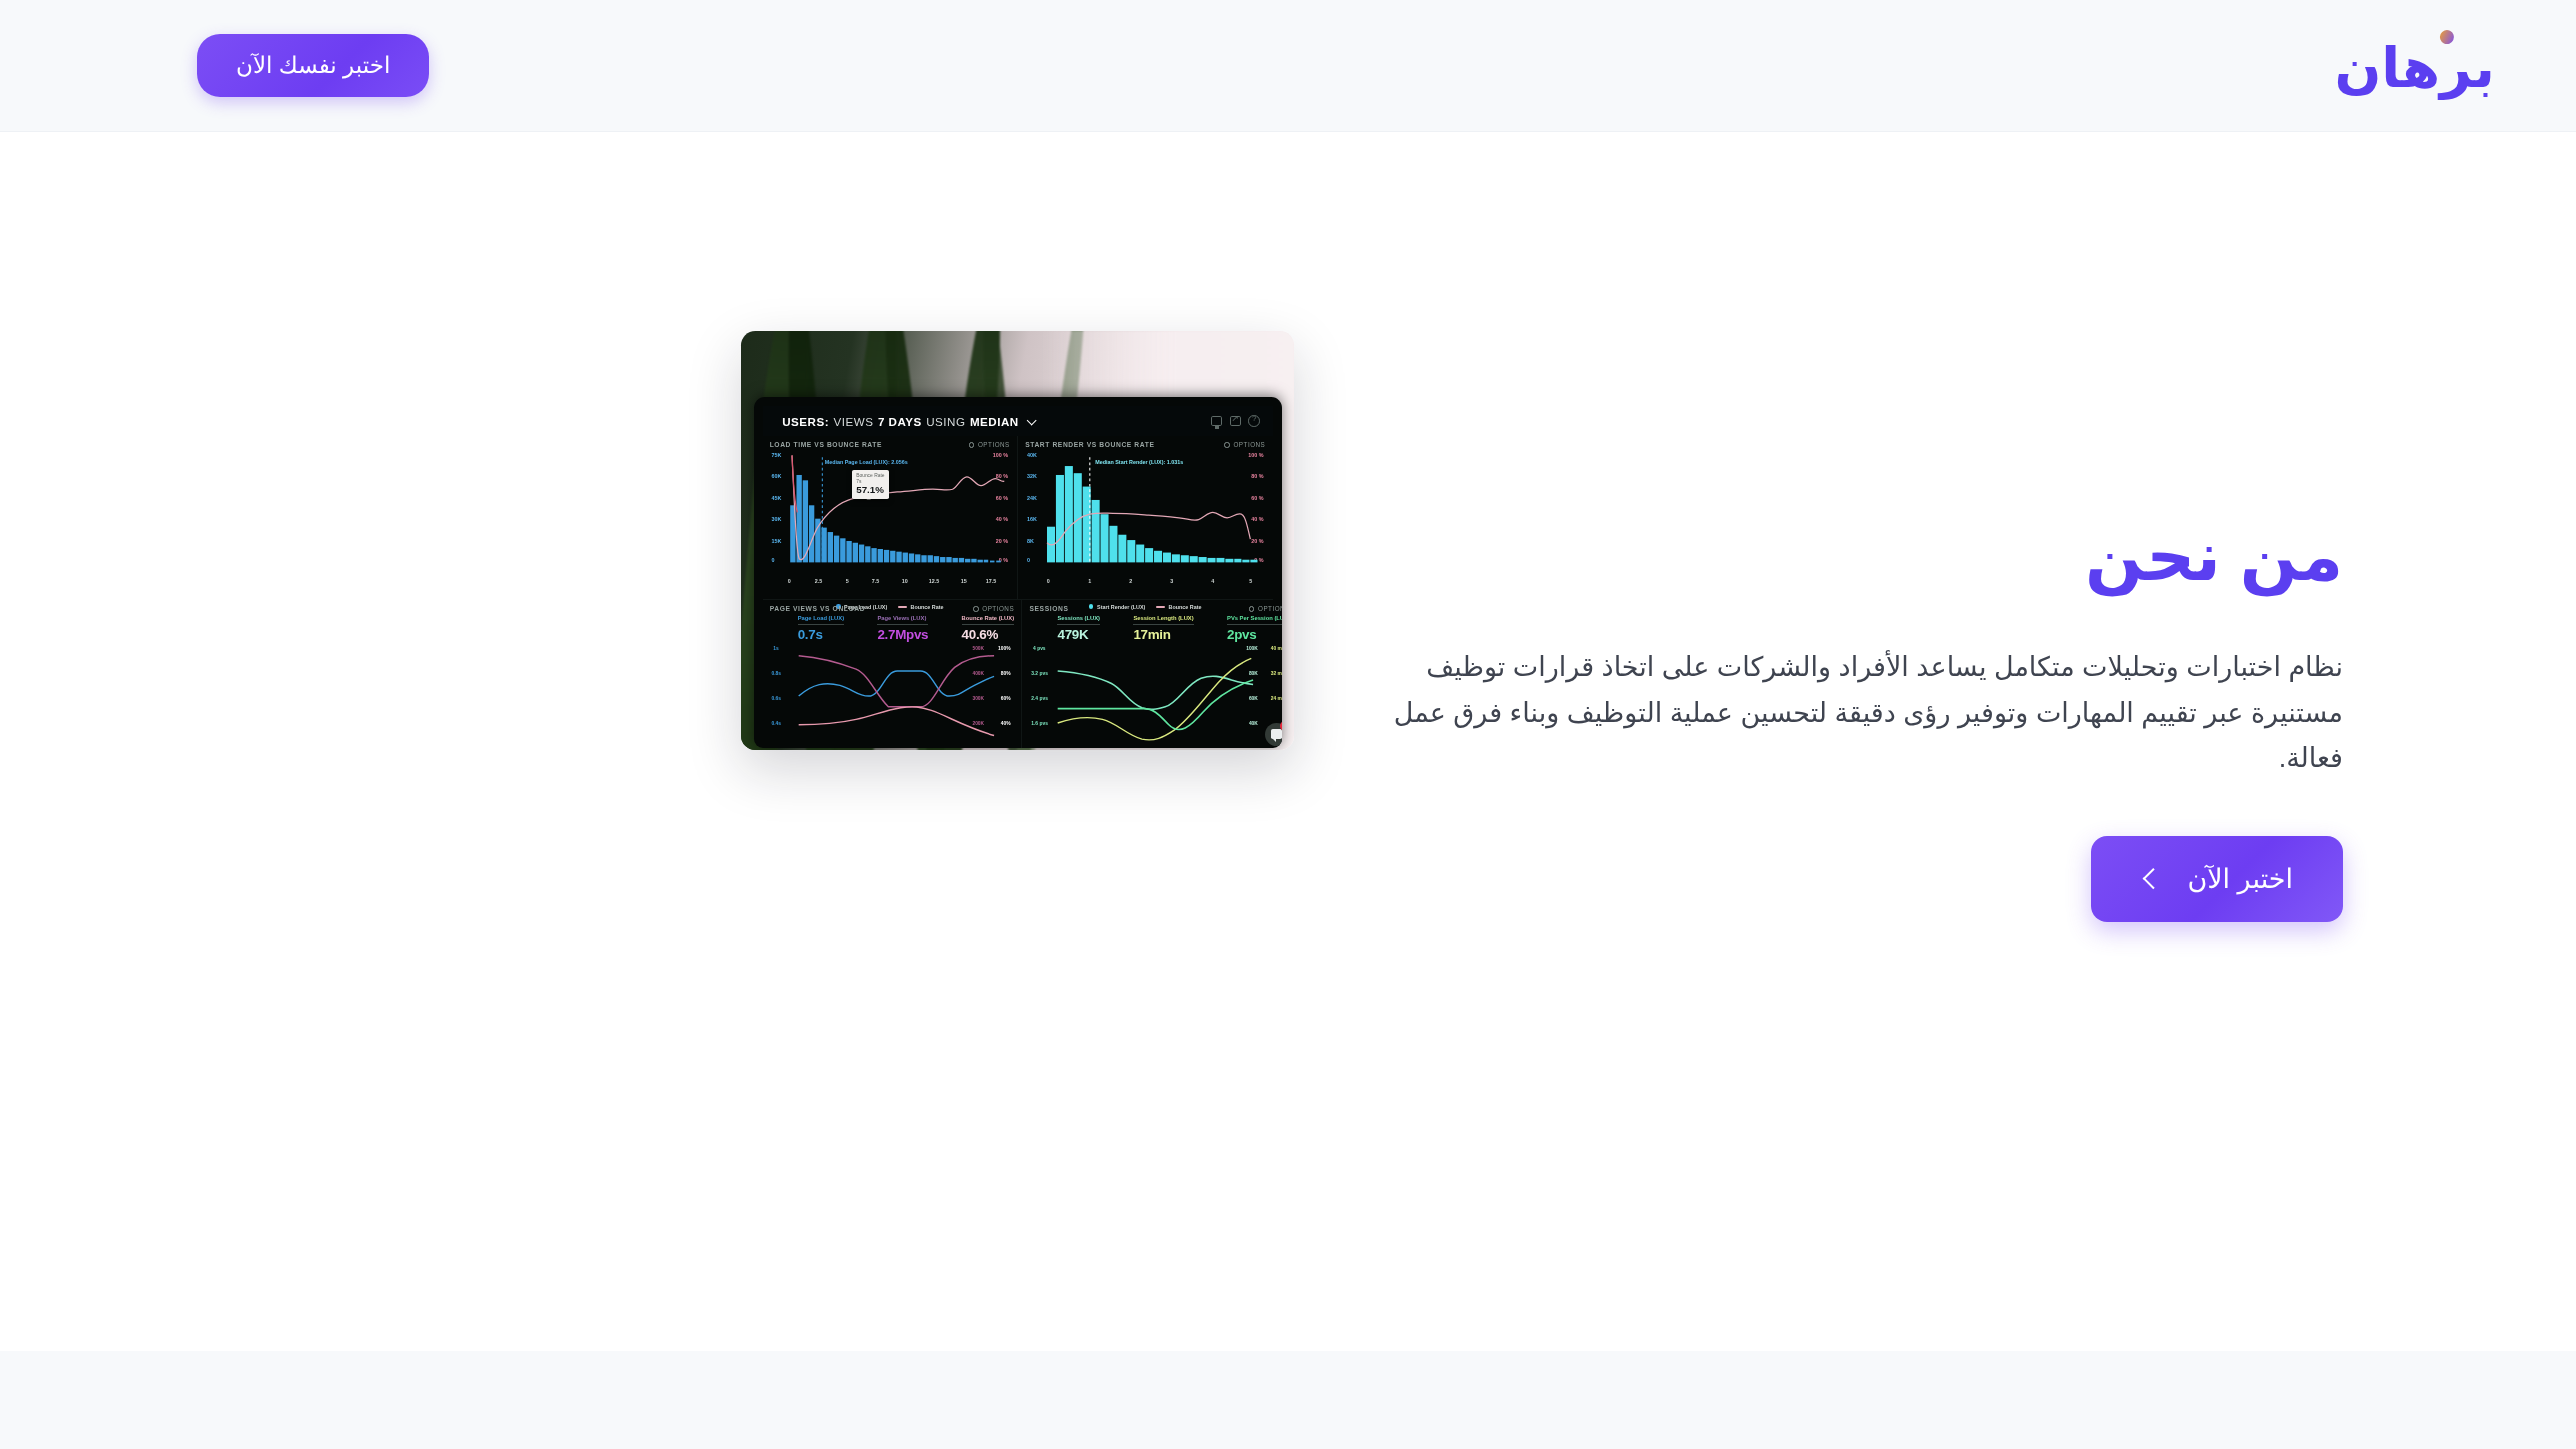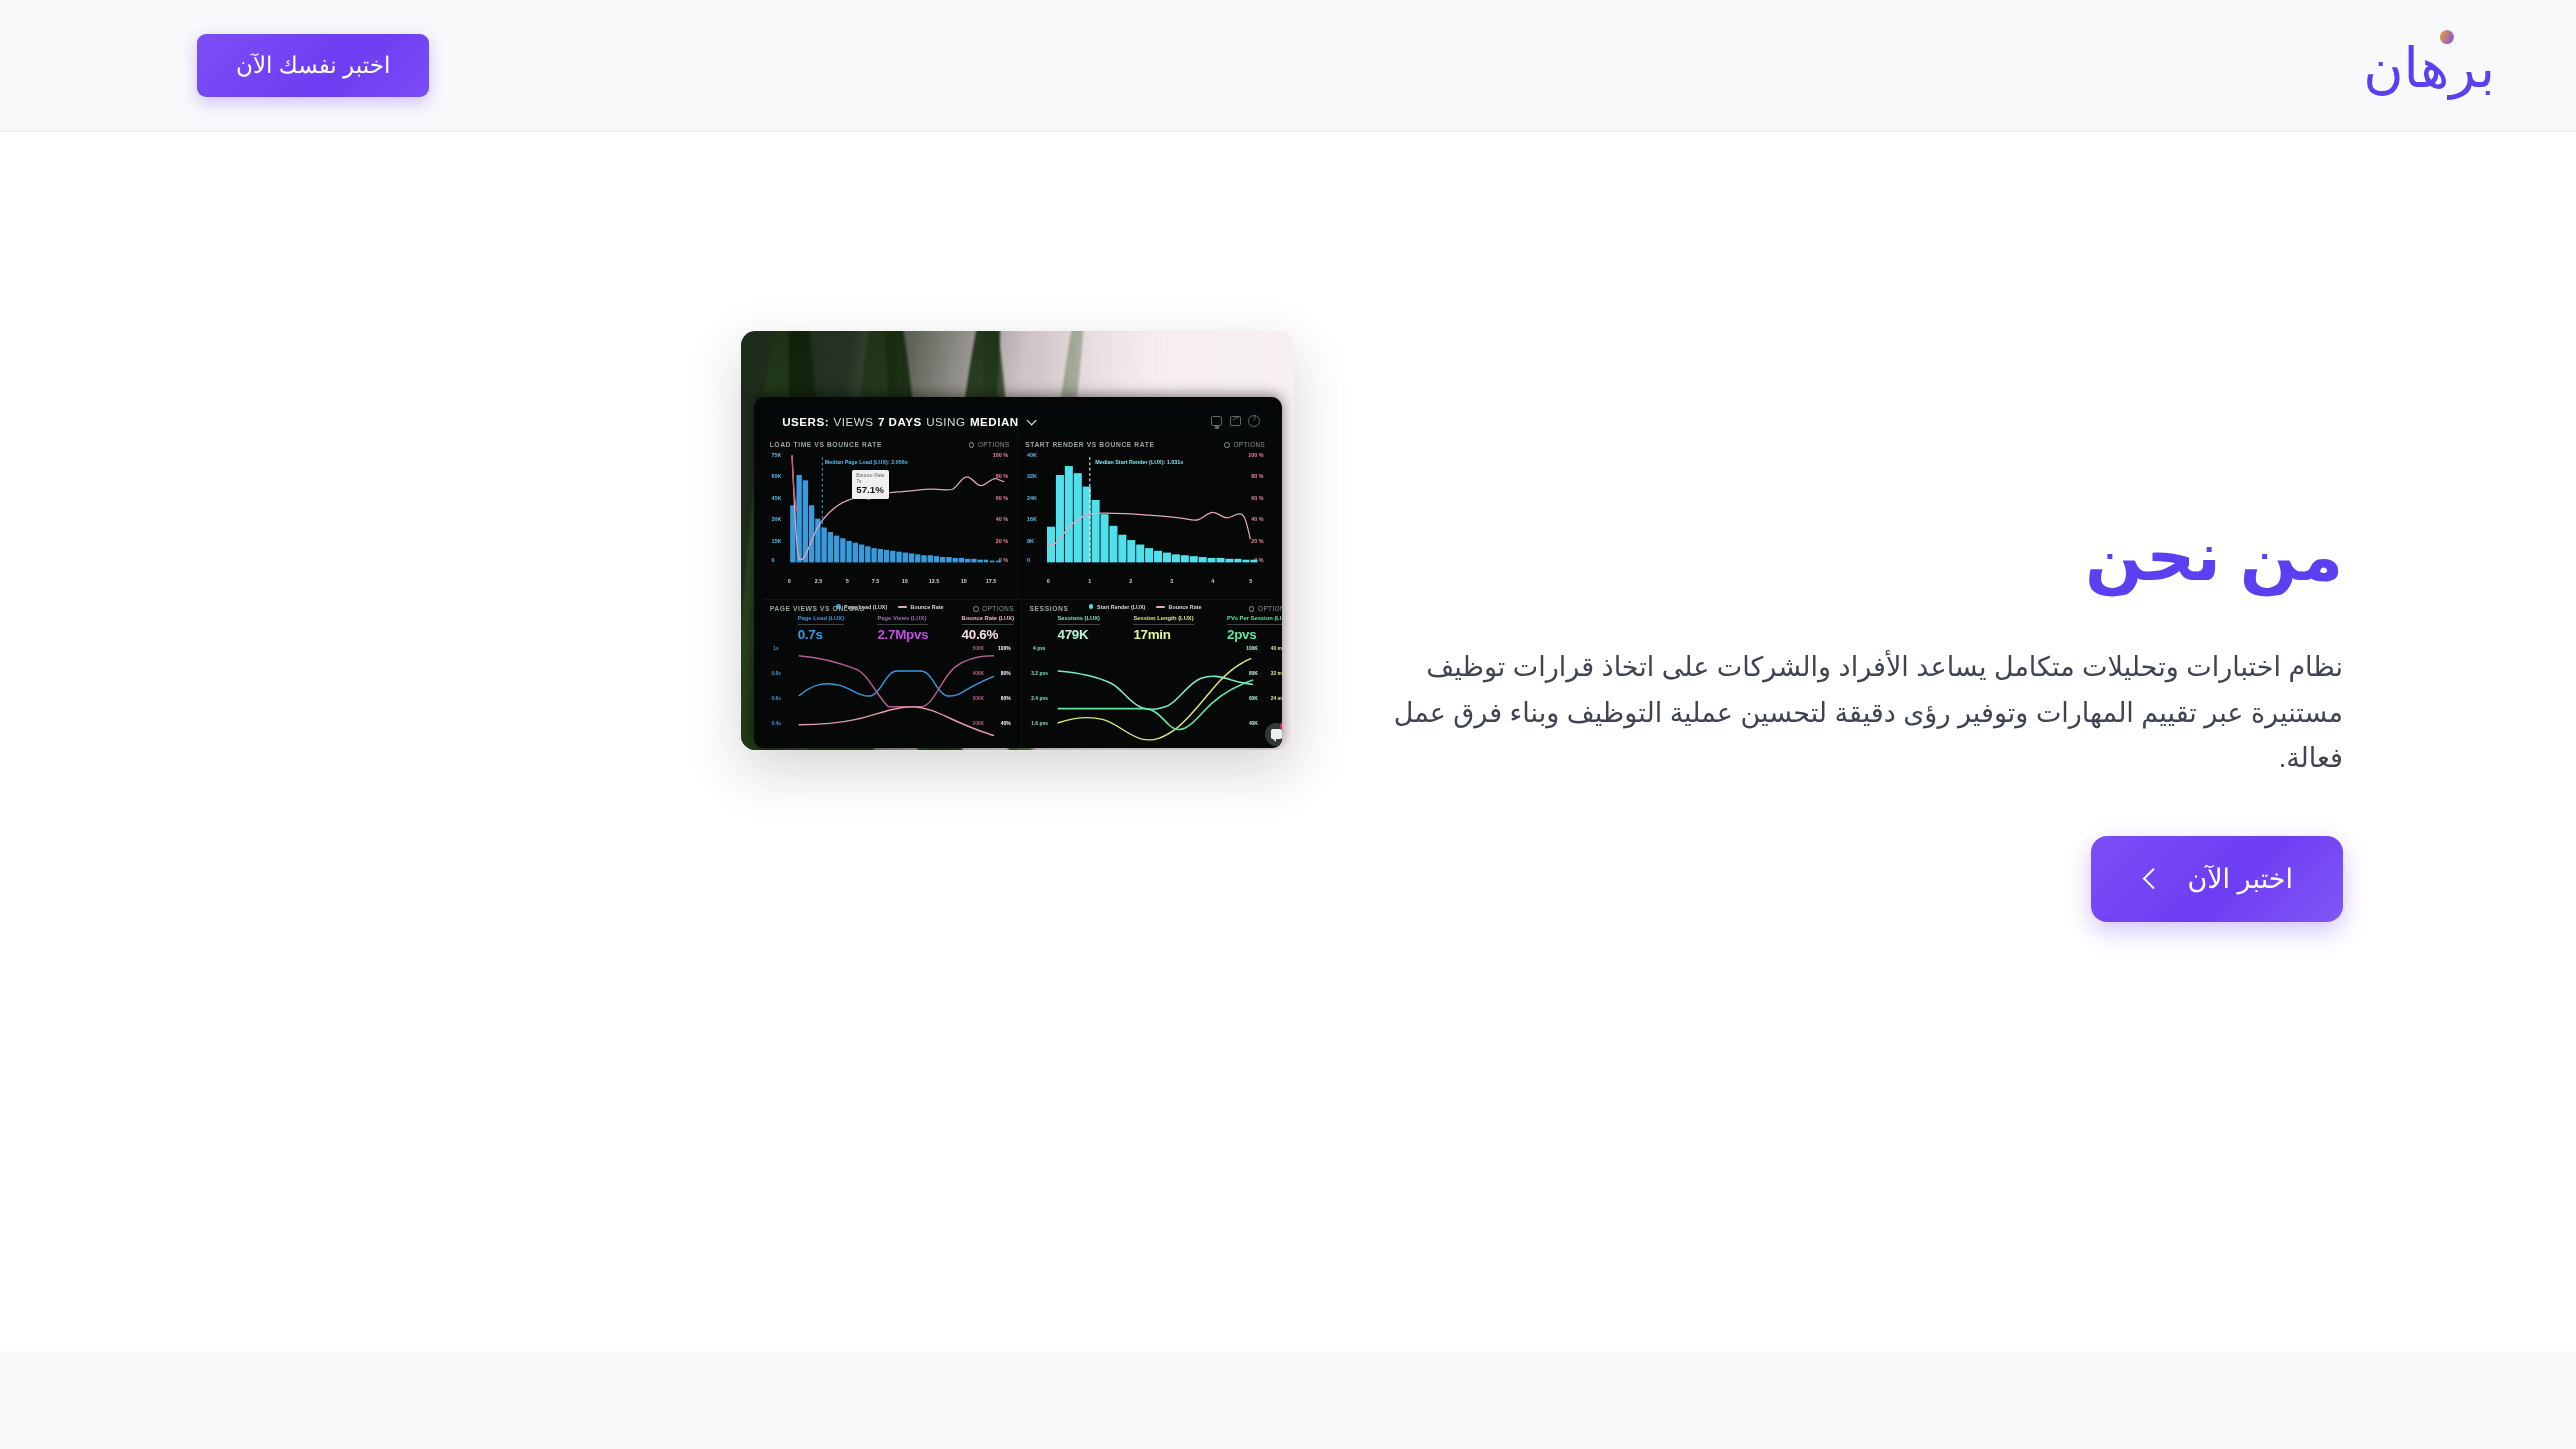--- a/index.html
+++ b/index.html
@@ -15,34 +15,34 @@
   
   .site-header {
     position: absolute; top: 0; left: 0; width: 2576px; height: 132px;
     background: #f7f9fb;
     border-bottom: 0.9px solid #eef1f5;
     display: flex; align-items: center; justify-content: space-between;
     padding: 0 81px 0 197px;
     direction: rtl;
   }
   .brand-logo {
-    font-size: 55px; font-weight: 400; color: #5b3ff0;
+    font-size: 55px; font-weight: 700; color: #5b3ff0;
     letter-spacing: -0.9px; line-height: 1; position: relative;
     padding-top: 5.4px;
     margin-left: 16px;
   }
   .brand-logo .dot-acc {
     position: absolute; top: -5.4px; right: 41px;
     width: 14.3px; height: 14.3px; border-radius: 50%;
     background: linear-gradient(135deg,#f0a22e 0%, #7b4df0 100%);
     transform: rotate(-20deg);
   }
   .header-cta {
     background: linear-gradient(135deg,#7c4ef5 0%, #6d3df2 60%, #7a4df6 100%);
-    color: #ffffff; border: none; border-radius: 9px;
+    color: #ffffff; border: none; border-radius: 23px;
     font-size: 23px; font-weight: 500;
     padding: 18px 39px; cursor: pointer;
     font-family: "Liberation Sans", sans-serif;
     box-shadow: 0 5.4px 16px rgba(109,61,242,0.28);
     white-space: nowrap;
   }
 
   
   .hero {
     position: absolute; top: 132px; left: 0;

